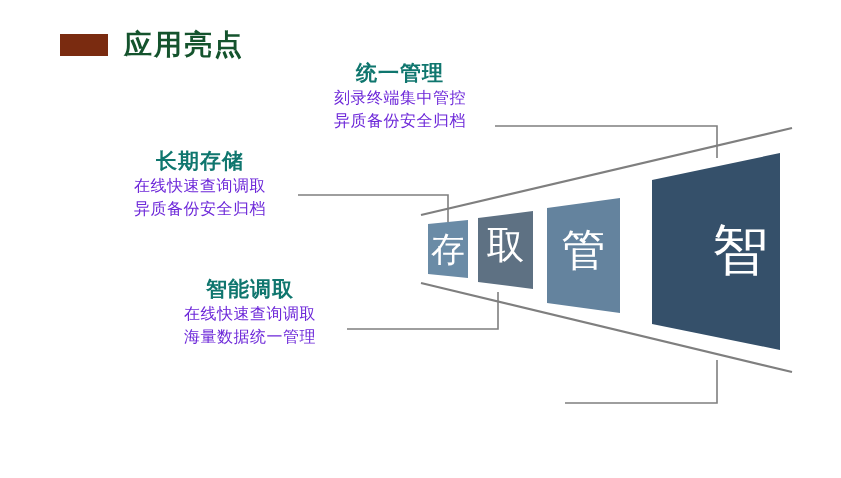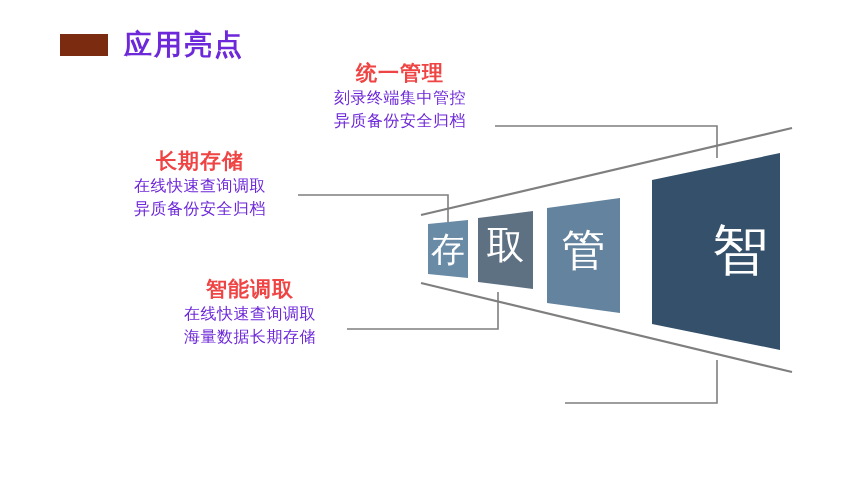--- a/index.html
+++ b/index.html
@@ -61,21 +61,21 @@
   .callout {
     position: absolute;
     color: #1a1a1a;
     white-space: nowrap;
   }
   .callout .c-head {
     font-size: 21px;
     font-weight: bold;
     line-height: 1.25;
     letter-spacing: 1px;
-    color: #ef4444;
+    color: #0f766e;
   }
   .callout .c-line {
     font-size: 16px;
     line-height: 1.45;
     letter-spacing: 0.5px;
     color: #6d28d9;
   }
 
   .callout.align-center { text-align: center; }
 
@@ -99,21 +99,21 @@
   #label-guan{ left: 547px; top: 228px; width: 73px; font-size: 44px; }
   #label-zhi { left: 700px; top: 222px; width: 80px; font-size: 56px; }
 </style>
 </head>
 <body>
 
 <div id="slide">
 
   <div class="title-row">
     <div class="title-marker" style="background: rgb(122, 43, 16);"></div>
-    <div class="title-text" style="color: #6d28d9;">应用亮点</div>
+    <div class="title-text" style="color: #14532d;">应用亮点</div>
   </div>
 
   <svg id="funnel" viewBox="0 0 841 478">
 
     <g>
       <line x1="421" y1="215" x2="792" y2="128" stroke="#7f7f7f" stroke-width="2.2"></line>
       <line x1="421" y1="283" x2="792" y2="372" stroke="#7f7f7f" stroke-width="2.2"></line>
     </g>
 
     <g fill="none" stroke="#7f7f7f" stroke-width="1.6">
@@ -158,17 +158,17 @@
 
   <div class="callout align-center" id="callout-storage">
     <div class="c-head">长期存储</div>
     <div class="c-line">在线快速查询调取</div>
     <div class="c-line">异质备份安全归档</div>
   </div>
 
   <div class="callout align-center" id="callout-retrieve">
     <div class="c-head">智能调取</div>
     <div class="c-line">在线快速查询调取</div>
-    <div class="c-line">海量数据长期存储</div>
+    <div class="c-line">海量数据统一管理</div>
   </div>
 
 
 </div>
 
 </body></html>

